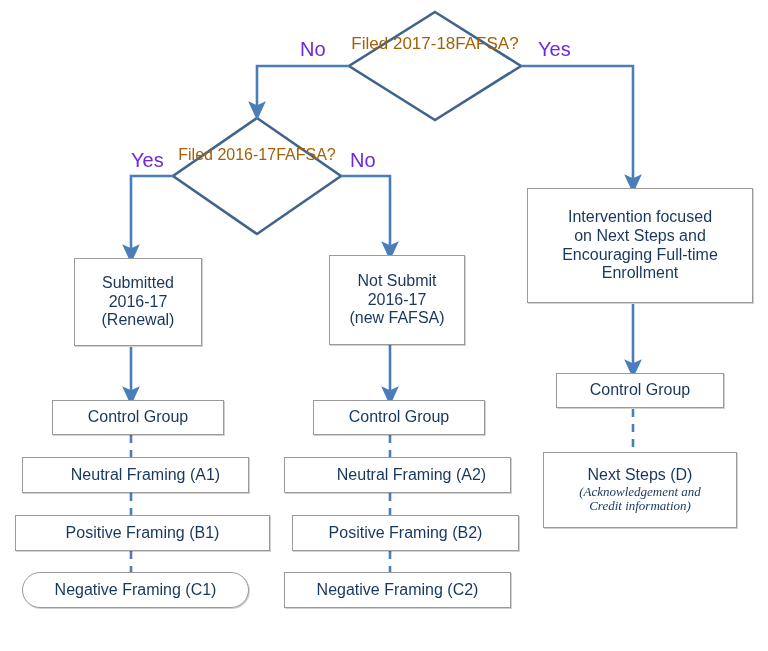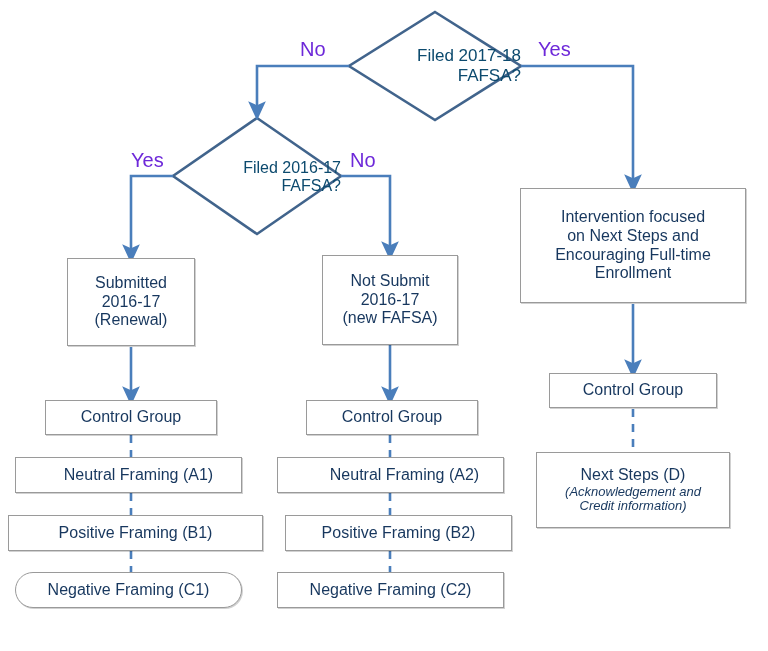--- a/index.html
+++ b/index.html
@@ -28,43 +28,45 @@
     position: absolute;
     box-sizing: border-box;
     display: flex;
     flex-direction: column;
     align-items: center;
     justify-content: center;
     text-align: center;
     color: #17375e;
     background: #ffffff;
     z-index: 2;
+    margin-left: 7px;
   }
   .box {
     border: 1px solid #9a9a9a;
     box-shadow: 1px 1px 0 rgba(0,0,0,0.18);
     line-height: 1.18;
   }
   .box .line {
     display: block;
     white-space: nowrap;
   }
   .box .sub {
     font-style: italic;
     font-size: 13px;
     line-height: 1.15;
+    font-family: Liberation Serif, serif;
   }
   .diamond-label {
     position: absolute;
     display: flex;
-    flex-direction: column;
-    align-items: flex-end;
+    flex-direction: row;
+    align-items: flex-start;
     justify-content: center;
     text-align: center;
-    color: #0c4a6e;
+    color: #a16207;
     z-index: 3;
     pointer-events: none;
   }
   .edge-label {
     position: absolute;
     color: #6d28d9;
     font-size: 20px;
     z-index: 4;
     white-space: nowrap;
   }

